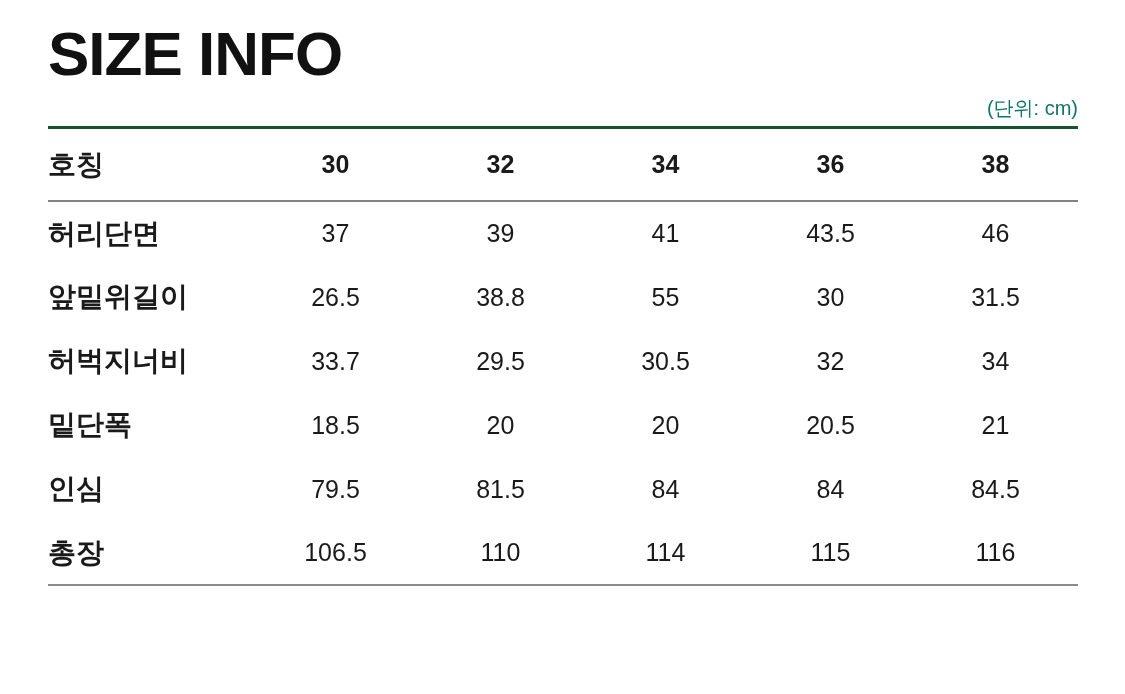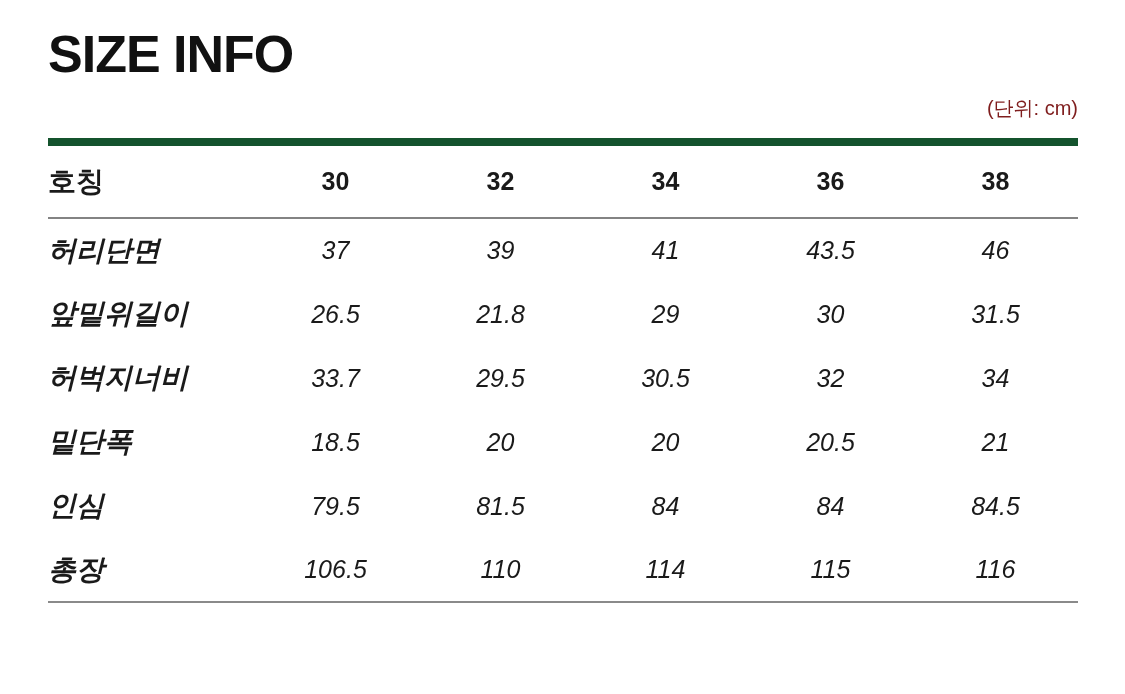--- a/index.html
+++ b/index.html
@@ -13,60 +13,60 @@
     color: #1a1a1a;
   }
   .page {
     box-sizing: border-box;
     width: 1125px;
     height: 694px;
     padding: 24px 47px 0 48px;
   }
   .page-title {
     margin: 0;
-    font-size: 52px;
+    font-size: 62px;
     line-height: 60px;
     font-weight: 800;
     letter-spacing: -1px;
     color: #111111;
   }
   .unit-label {
     text-align: right;
     font-size: 20px;
     line-height: 24px;
     margin-top: 12px;
-    color: #7f1d1d;
+    color: #0f766e;
   }
   table.size-table {
     width: 100%;
     border-collapse: collapse;
     table-layout: fixed;
-    margin-top: 18px;
-    border-top: 8px solid #14532d;
+    margin-top: 6px;
+    border-top: 3px solid #14532d;
   }
   col.label-col { width: 205px; }
   thead th {
     height: 71px;
     border-bottom: 2px solid #838383;
   }
   th, td {
     padding: 0;
     font-size: 25px;
     text-align: center;
     vertical-align: middle;
     color: #1a1a1a;
   }
   th { font-weight: 700; }
   td { font-weight: 400; }
   th.row-label {
     text-align: left;
     font-size: 28px;
     font-weight: 700;
   }
-  tbody tr { height: 64px; font-style: italic; }
+  tbody tr { height: 64px; }
   tbody tr:last-child th,
   tbody tr:last-child td {
     border-bottom: 2px solid #8a8a8a;
   }
 </style>
 </head>
 <body>
 
 <div class="page">
 
@@ -98,22 +98,22 @@
         <th class="row-label">허리단면</th>
         <td>37</td>
         <td>39</td>
         <td>41</td>
         <td>43.5</td>
         <td>46</td>
       </tr>
       <tr>
         <th class="row-label">앞밑위길이</th>
         <td>26.5</td>
-        <td>21.8</td>
-        <td>29</td>
+        <td>38.8</td>
+        <td>55</td>
         <td>30</td>
         <td>31.5</td>
       </tr>
       <tr>
         <th class="row-label">허벅지너비</th>
         <td>33.7</td>
         <td>29.5</td>
         <td>30.5</td>
         <td>32</td>
         <td>34</td>

